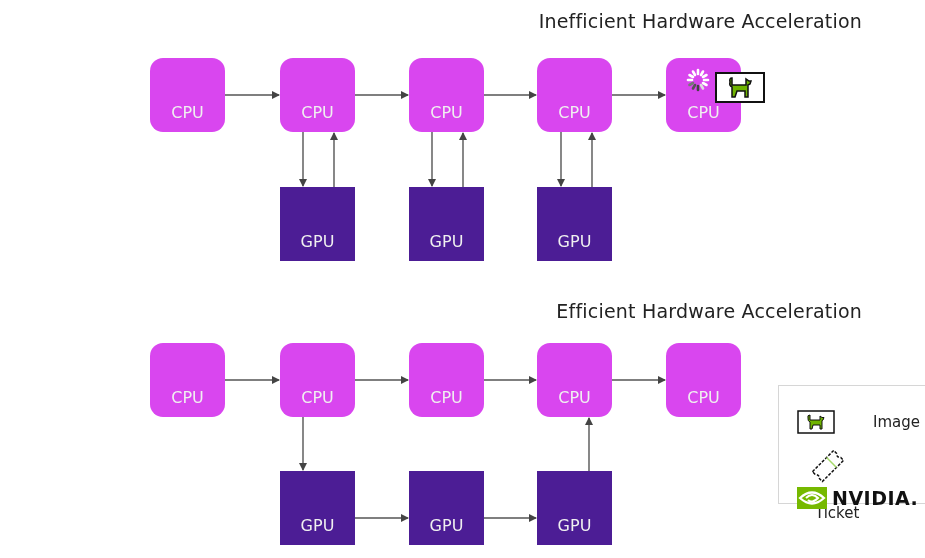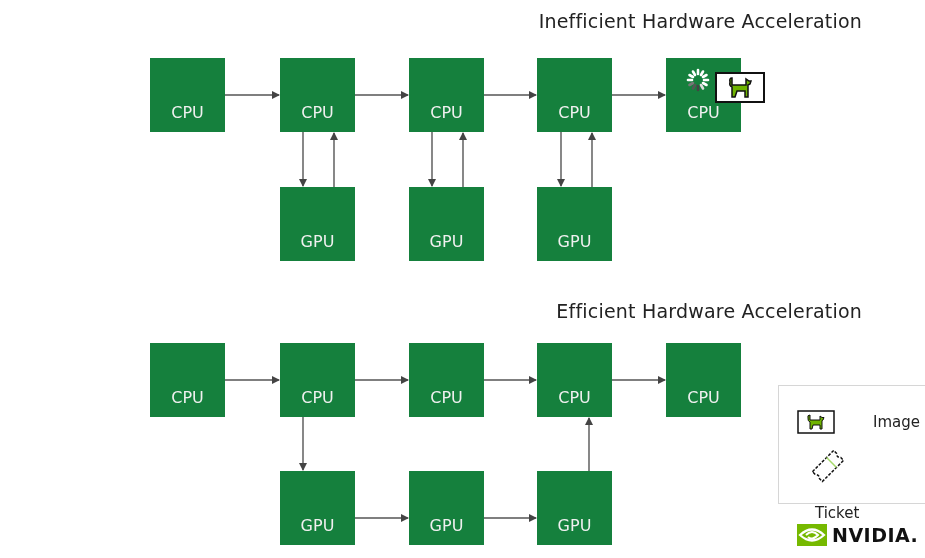--- a/index.html
+++ b/index.html
@@ -1,28 +1,28 @@
 <!DOCTYPE html>
 <html><head>
 <meta charset="utf-8">
 <style>
   html,body{margin:0;padding:0;background:#fff;}
   body{width:925px;height:558px;position:relative;overflow:hidden;font-family:"DejaVu Sans","Liberation Sans",sans-serif;}
   .title{position:absolute;left:0;width:862px;text-align:right;font-size:19px;color:#222;letter-spacing:0.2px;}
   .box{position:absolute;width:75px;height:74px;box-sizing:border-box;color:#f0f0f0;font-size:16px;text-align:center;}
   .box span{position:absolute;left:0;right:0;bottom:10px;}
-  .cpu{background:#15803d;}
-  .gpu{background:#15803d;}
+  .cpu{background:#d946ef;border-radius:13px;}
+  .gpu{background:#4c1d95;}
   svg.arrows{position:absolute;left:0;top:0;}
   .legend{position:absolute;left:778px;top:385px;width:160px;height:117px;border:1px solid #d6d6d6;border-right:none;background:#fff;}
   .legend-row{position:absolute;left:18px;display:flex;align-items:center;font-size:15px;color:#222;gap:20px;}
   .legend-row .lbl{margin-left:18px;}
   .badge{position:absolute;left:715px;top:72px;width:50px;height:31px;}
   .spinner{position:absolute;left:686px;top:68px;width:24px;height:24px;}
-  .logo{position:absolute;left:797px;top:524px;display:flex;align-items:center;}
+  .logo{position:absolute;left:797px;top:487px;display:flex;align-items:center;}
   .logo .word{font-family:"DejaVu Sans",sans-serif;font-weight:bold;font-size:19px;color:#111;margin-left:5px;letter-spacing:0.5px;}
 </style>
 </head>
 <body>
 
 <div class="title" style="top:10px;">Inefficient Hardware Acceleration</div>
 <div class="title" style="top:300px;">Efficient Hardware Acceleration</div>
 
 <div class="box cpu" style="left:150px;top:58px;">
     <span>CPU</span>

